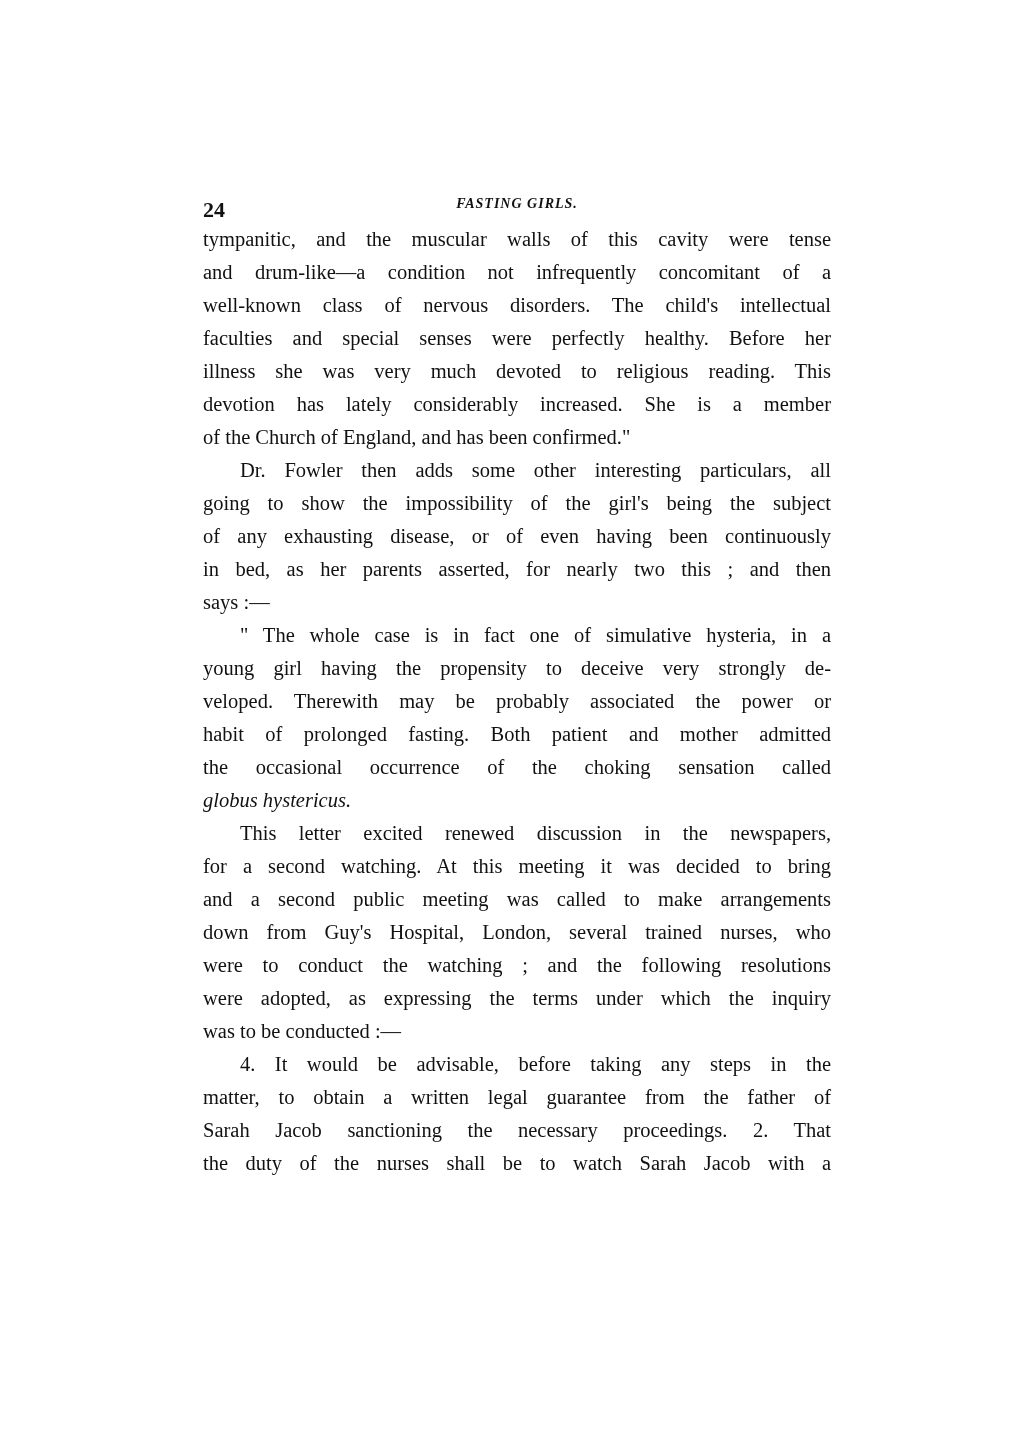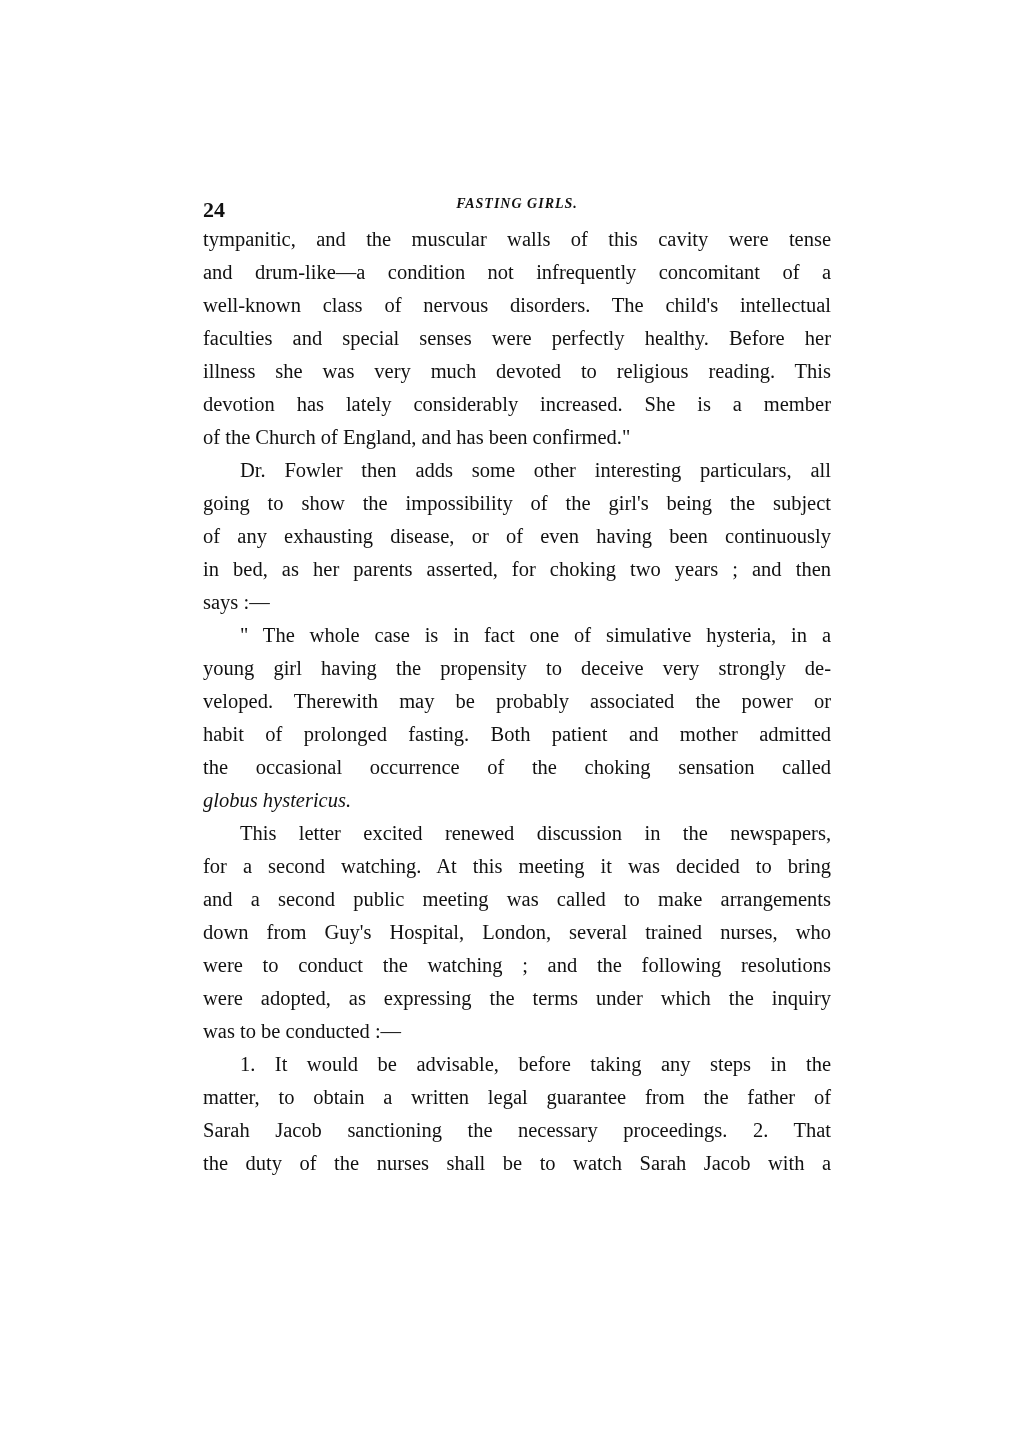--- a/index.html
+++ b/index.html
@@ -35,21 +35,21 @@
       <span class="line">faculties and special senses were perfectly healthy. Before her</span>
       <span class="line">illness she was very much devoted to religious reading. This</span>
       <span class="line">devotion has lately considerably increased. She is a member</span>
       <span class="line last">of the Church of England, and has been confirmed."</span>
     </div>
 
     <div>
       <span class="line indent">Dr. Fowler then adds some other interesting particulars, all</span>
       <span class="line">going to show the impossibility of the girl's being the subject</span>
       <span class="line">of any exhausting disease, or of even having been continuously</span>
-      <span class="line">in bed, as her parents asserted, for choking two years ; and then</span>
+      <span class="line">in bed, as her parents asserted, for nearly two this ; and then</span>
       <span class="line last">says :—</span>
     </div>
 
     <div>
       <span class="line indent">" The whole case is in fact one of simulative hysteria, in a</span>
       <span class="line">young girl having the propensity to deceive very strongly de-</span>
       <span class="line">veloped. Therewith may be probably associated the power or</span>
       <span class="line">habit of prolonged fasting. Both patient and mother admitted</span>
       <span class="line">the occasional occurrence of the choking sensation called</span>
       <span class="line last ital">globus hystericus.</span>
@@ -59,19 +59,19 @@
       <span class="line indent">This letter excited renewed discussion in the newspapers,</span>
       <span class="line">for a second watching. At this meeting it was decided to bring</span>
       <span class="line">and a second public meeting was called to make arrangements</span>
       <span class="line">down from Guy's Hospital, London, several trained nurses, who</span>
       <span class="line">were to conduct the watching ; and the following resolutions</span>
       <span class="line">were adopted, as expressing the terms under which the inquiry</span>
       <span class="line last">was to be conducted :—</span>
     </div>
 
     <div>
-      <span class="line indent">1. It would be advisable, before taking any steps in the</span>
+      <span class="line indent">4. It would be advisable, before taking any steps in the</span>
       <span class="line">matter, to obtain a written legal guarantee from the father of</span>
       <span class="line">Sarah Jacob sanctioning the necessary proceedings. 2. That</span>
       <span class="line">the duty of the nurses shall be to watch Sarah Jacob with a</span>
     </div>
   </div>
 </div>
 
 </body></html>

